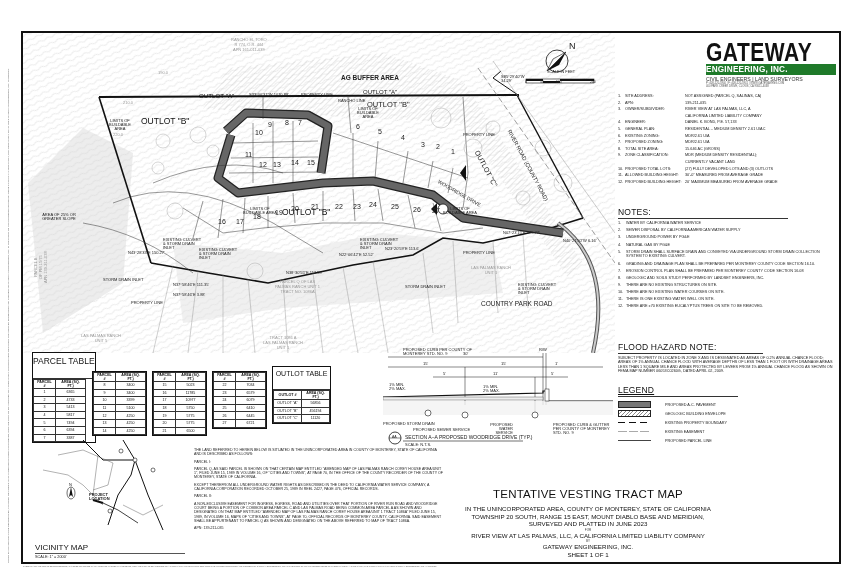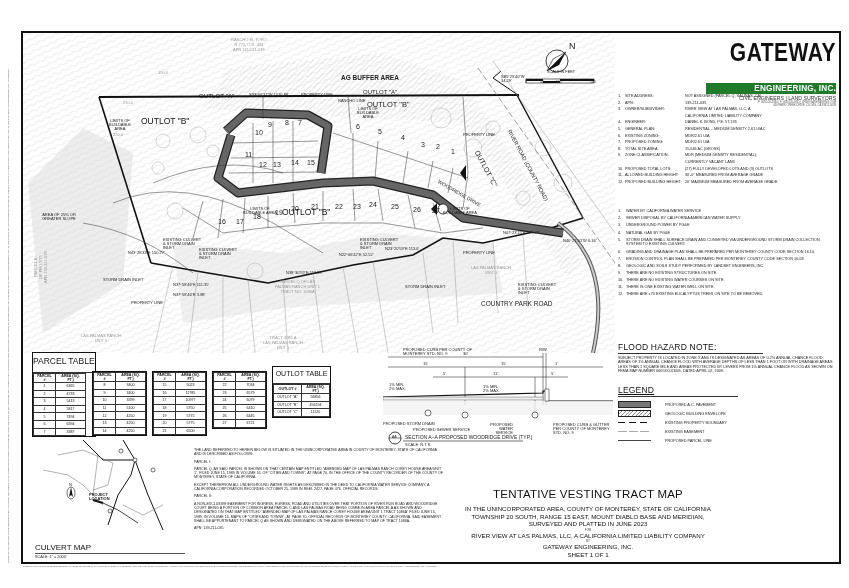--- a/index.html
+++ b/index.html
@@ -5,42 +5,42 @@
   * { box-sizing: border-box; margin: 0; padding: 0; }
   html, body { width: 849px; height: 588px; background: #ffffff; overflow: hidden; }
   body { font-family: "Liberation Sans", sans-serif; color: #111; position: relative; }
   .sheet { position: absolute; left: 21px; top: 31px; width: 820px; height: 533px; border: 2px solid #111; background: #fff; }
   .map-area { position: absolute; left: 0; top: 0; width: 592px; height: 320px; overflow: hidden; }
   .map-area svg { position: absolute; left: 0; top: 0; }
   .lbl { position: absolute; font-size: 6px; color: #222; white-space: nowrap; line-height: 1; }
   .lbl.big { font-size: 8.5px; color: #111; }
   .lbl.grey { color: #999; text-align: center; }
   .lbl.small { font-size: 4px; }
-  .logo { position: absolute; left: 683px; top: 8px; width: 130px; text-align: right; }
+  .logo { position: absolute; left: 683px; top: 8px; width: 130px; text-align: left; }
   .logo .name { font-family: "Liberation Sans", sans-serif; font-weight: bold; font-size: 21px; letter-spacing: 0.5px; color: #111; transform: scaleY(1.25); line-height: 22px; }
-  .logo .bar { background: #1f7a2a; color: #fff; font-size: 8.2px; font-weight: bold; padding: 1px 0; margin-top: 20px; letter-spacing: 0.2px; }
+  .logo .bar { background: #1f7a2a; color: #fff; font-size: 8.2px; font-weight: bold; padding: 1px 0; margin-top: 1px; letter-spacing: 0.2px; }
   .logo .sub { font-size: 5.2px; color: #333; margin-top: 1px; }
   .logo .tiny { font-size: 2.7px; color: #555; line-height: 3.2px; }
   .panel-title { font-size: 8.5px; color: #111; border-bottom: 1px solid #333; padding-bottom: 1px; letter-spacing: 0.2px; }
   .site-info { position: absolute; left: 595px; top: 57px; width: 218px; }
   .kv { display: flex; font-size: 3.8px; line-height: 6.6px; color: #222; }
   .kv .n { width: 7px; } .kv .k { width: 60px; } .kv .v { flex: 1; }
   .notes { position: absolute; left: 595px; top: 174px; width: 218px; }
   .note { display: flex; font-size: 3.8px; line-height: 4.8px; color: #222; margin-top: 2.3px; }
   .note .n { width: 8px; flex: none; }
   .flood { position: absolute; left: 595px; top: 309px; width: 218px; }
   .flood p { font-size: 3.8px; line-height: 4.4px; color: #222; margin-top: 2px; }
   .legend { position: absolute; left: 595px; top: 352px; width: 120px; }
   .leg-row { display: flex; align-items: center; height: 9px; font-size: 3.8px; color: #222; }
   .leg-sym { width: 33px; height: 7px; margin-right: 14px; flex: none; }
   .tbl { position: absolute; border: 1.3px solid #111; background: #fff; }
   .tbl table { border-collapse: collapse; }
   .tbl td, .tbl th { border: 0.6px solid #333; font-size: 3.6px; height: 7.6px; text-align: center; font-weight: normal; padding: 0 2px; }
   .tbl th { font-weight: bold; }
-  .tbl .ttl { font-size: 8.5px; padding: 3px 0 6px; text-align: center; border-bottom: 0.8px solid #333; }
+  .tbl .ttl { font-size: 8.5px; padding: 3px 0 12px; text-align: center; border-bottom: 0.8px solid #333; }
   .section { position: absolute; left: 360px; top: 312px; width: 230px; height: 104px; }
   .legal { position: absolute; left: 171px; top: 412px; width: 250px; }
   .legal p { font-size: 3.6px; line-height: 4.3px; color: #222; margin-top: 3px; }
   .title-block { position: absolute; left: 400px; top: 455px; width: 330px; text-align: center; }
   .title-block .main { font-size: 11.5px; letter-spacing: 0.2px; color: #111; }
   .title-block .line { font-size: 6.2px; line-height: 7.6px; color: #111; }
   .title-block .tiny { font-size: 3px; line-height: 4px; color: #444; }
   .vicinity { position: absolute; left: 0; top: 402px; width: 165px; height: 128px; }
   .vicinity .vt { position: absolute; left: 12px; top: 108px; font-size: 8px; color: #111; }
   .vicinity .vs { position: absolute; left: 12px; top: 120px; font-size: 3.8px; color: #222; }
@@ -356,20 +356,21 @@
         </div>
         <div class="kv">
           <span class="n">12.</span>
           <span class="k">PROPOSED BUILDING HEIGHT:</span>
           <span class="v">20' MAXIMUM MEASURED FROM AVERAGE GRADE</span>
         </div>
       </div>
   </div>
 
   <div class="notes">
+    <div class="panel-title" style="width:170px;">NOTES:</div>
     <div id="notes-rows">
         <div class="note">
           <span class="n">1.</span>
           <span>WATER BY CALIFORNIA WATER SERVICE</span>
         </div>
         <div class="note">
           <span class="n">2.</span>
           <span>SEWER DISPOSAL BY CALIFORNIA AMERICAN WATER SUPPLY</span>
         </div>
         <div class="note">
@@ -705,21 +706,21 @@
       <circle cx="130" cy="35" r="2" fill="#fff" stroke="#111" stroke-width="0.6"></circle>
       <circle cx="87" cy="76" r="2" fill="#fff" stroke="#111" stroke-width="0.6"></circle>
       <g transform="translate(48,58)">
         <ellipse rx="4" ry="6" fill="none" stroke="#111" stroke-width="0.6"></ellipse>
         <path d="M0 -6 L2 4 L0 2 L-2 4 Z" fill="#111"></path>
       </g>
     </svg>
     <div class="lbl small" style="left:46px;top:48px;">N</div>
     <div class="lbl small" style="left:66px;top:58px;width:22px;white-space:normal;font-weight:bold;">PROJECT LOCATION</div>
     <div style="position:absolute;left:12px;top:118px;width:150px;border-top:1px solid #555;"></div>
-    <div class="vt">CULVERT MAP</div>
+    <div class="vt">VICINITY MAP</div>
     <div class="vs">SCALE:   1" = 2000'</div>
   </div>
 
   <div class="footer-strip">THESE PLANS ARE NOT TO BE REPRODUCED, CHANGED OR COPIED IN ANY FORM OR MANNER WHATSOEVER, NOR ARE THEY TO BE ASSIGNED TO A THIRD PARTY WITHOUT FIRST OBTAINING THE WRITTEN PERMISSION AND CONSENT OF GATEWAY ENGINEERING, INC. IN THE EVENT OF UNAUTHORIZED REUSE OF THESE PLANS BY A THIRD PARTY, THE THIRD PARTY SHALL HOLD GATEWAY ENGINEERING, INC. HARMLESS.</div>
   <div class="side-strip">
       <span>THESE PLANS ARE NOT TO BE REPRODUCED, CHANGED OR COPIED IN ANY FORM OR MANNER WHATSOEVER, NOR ARE THEY TO BE ASSIGNED TO A THIRD PARTY WITHOUT FIRST OBTAINING THE WRITTEN PERMISSION AND CONSENT OF GATEWAY ENGINEERING, INC. IN THE EVENT OF UNAUTHORIZED REUSE OF THESE PLANS BY A THIRD PARTY, THE THIRD PARTY SHALL HOLD GATEWAY ENGINEERING, INC. HARMLESS.</span>
     </div>
 </div>
 
 </body></html>

